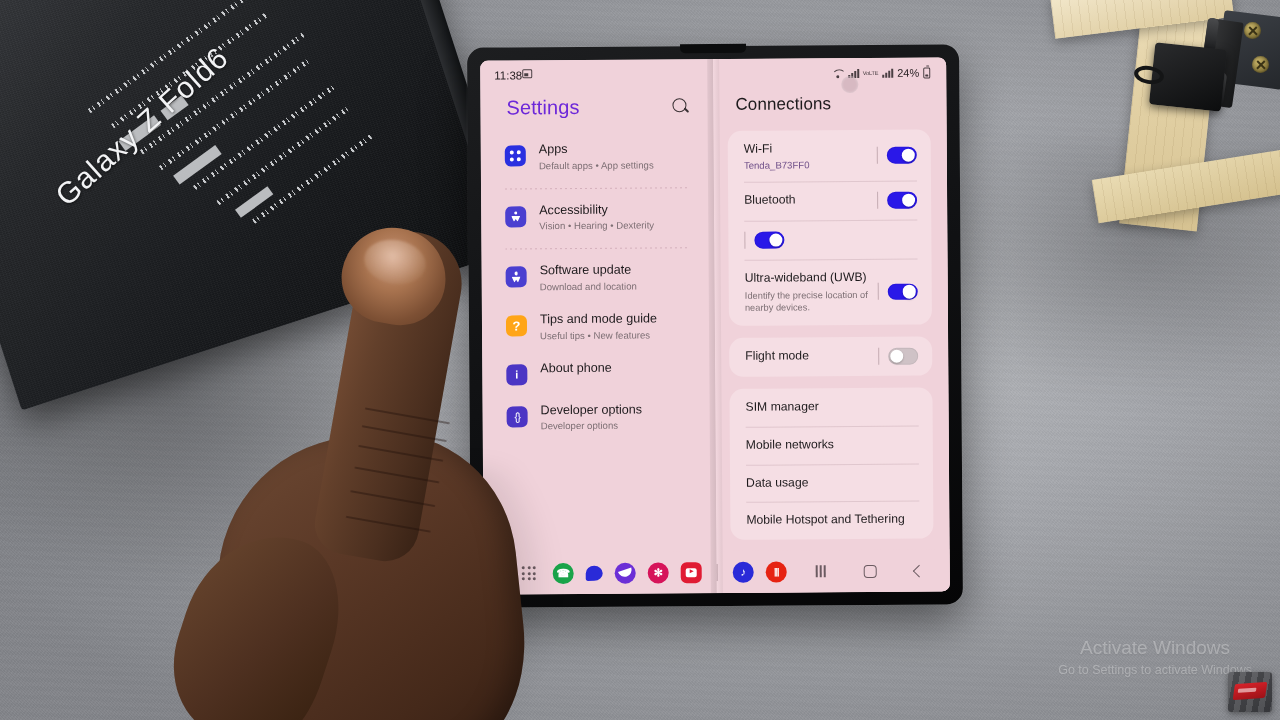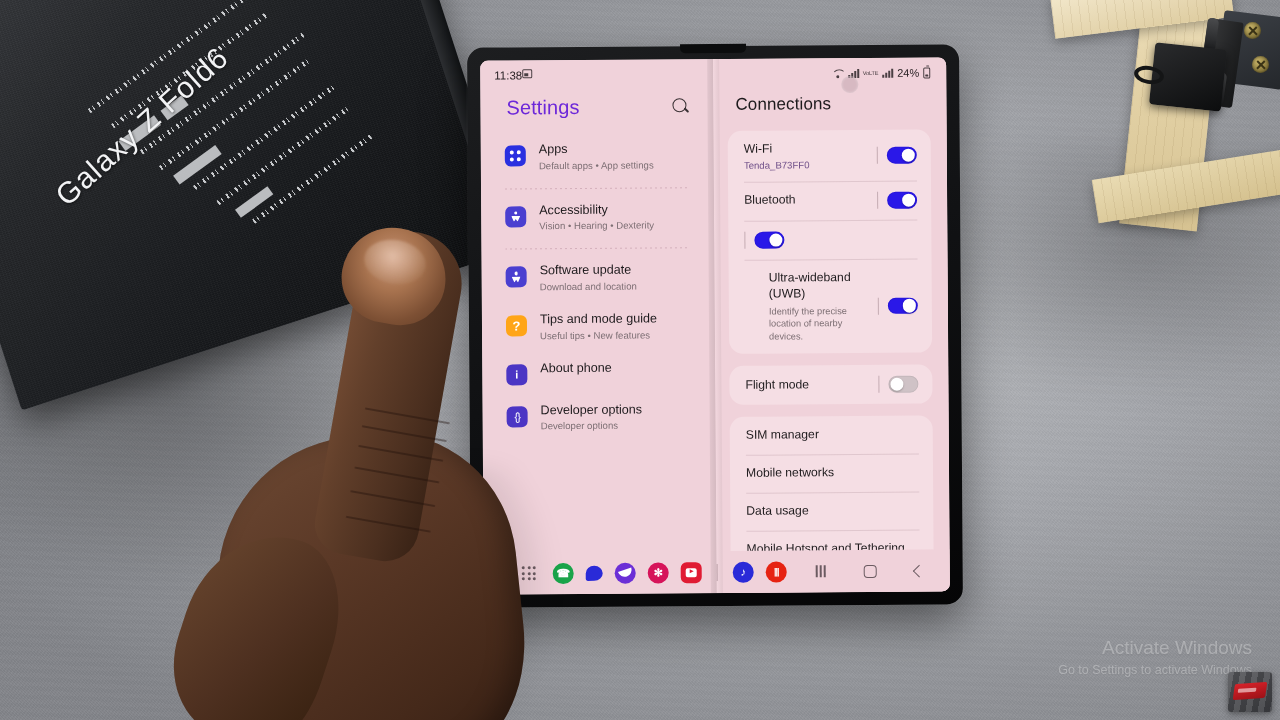--- a/index.html
+++ b/index.html
@@ -346,21 +346,21 @@
     transform:rotate(18deg);
   }
   .hand-shadow {
     position:absolute; left:150px; top:180px; width:260px; height:300px;
     background:radial-gradient(ellipse at 45% 40%, rgba(0,0,0,.34), rgba(0,0,0,0) 68%);
     filter:blur(10px);
   }
 
   
   .win-watermark {
-    position:absolute; right:28px; bottom:42px; text-align:right; z-index:70;
+    position:absolute; right:28px; bottom:42px; text-align:center; z-index:70;
     color:rgba(255,255,255,.30); text-shadow:0 1px 2px rgba(0,0,0,.07);
   }
   .ww-title { font-size:19px; font-weight:400; line-height:1.25; }
   .ww-sub   { font-size:12.5px; font-weight:400; line-height:1.3; margin-top:2px; }
   .corner-thumb {
     position:absolute; right:8px; bottom:8px; width:44px; height:40px; z-index:71;
     background:linear-gradient(150deg,#55565a,#3d3e42); border-radius:3px; overflow:hidden;
     box-shadow:0 2px 6px rgba(0,0,0,.4);
   }
   .ct-key {
@@ -571,21 +571,21 @@
             <div class="c-row">
               <div class="toggle-wrap">
                 <div class="tg-sep"></div>
                 <div class="toggle">
                     <span class="knob"></span>
                   </div>
               </div>
             </div>
 
             <div class="c-row">
-              <div class="c-left" style="max-width:150px;margin-left:24px;">
+              <div class="c-left" style="max-width:150px;">
                 <div class="c-label">Ultra-wideband (UWB)</div>
                 <div class="c-sub">Identify the precise location of nearby devices.</div>
               </div>
               <div class="toggle-wrap">
                 <div class="tg-sep"></div>
                 <div class="toggle">
                     <span class="knob"></span>
                   </div>
               </div>
             </div>

